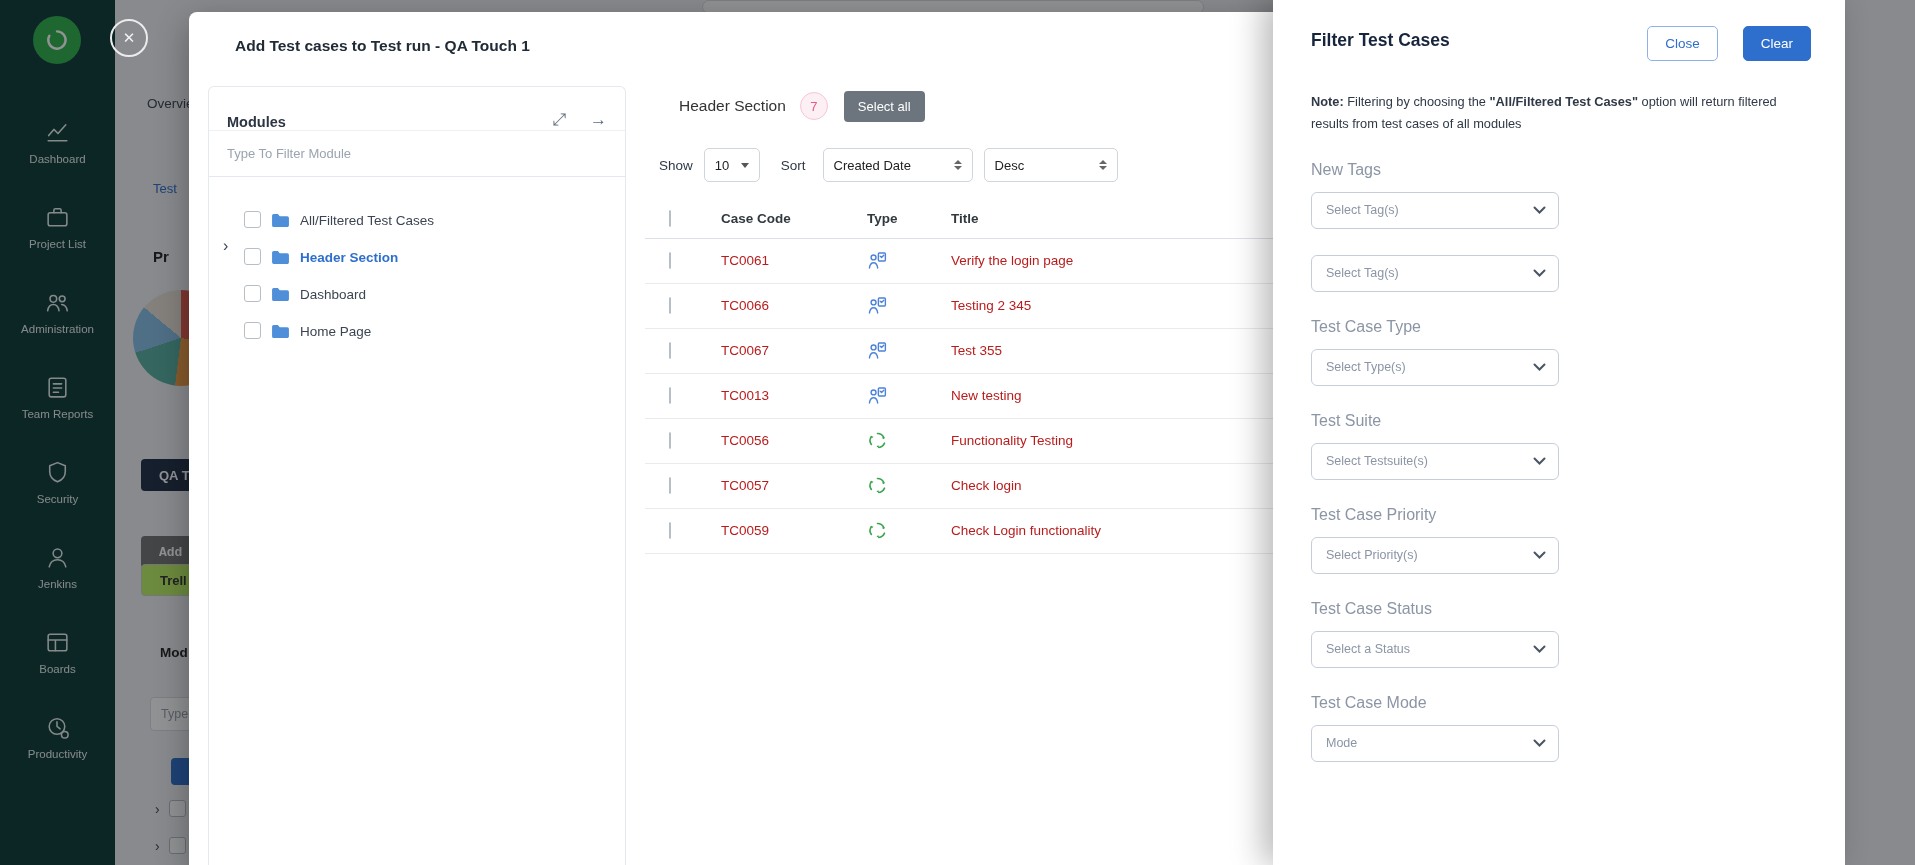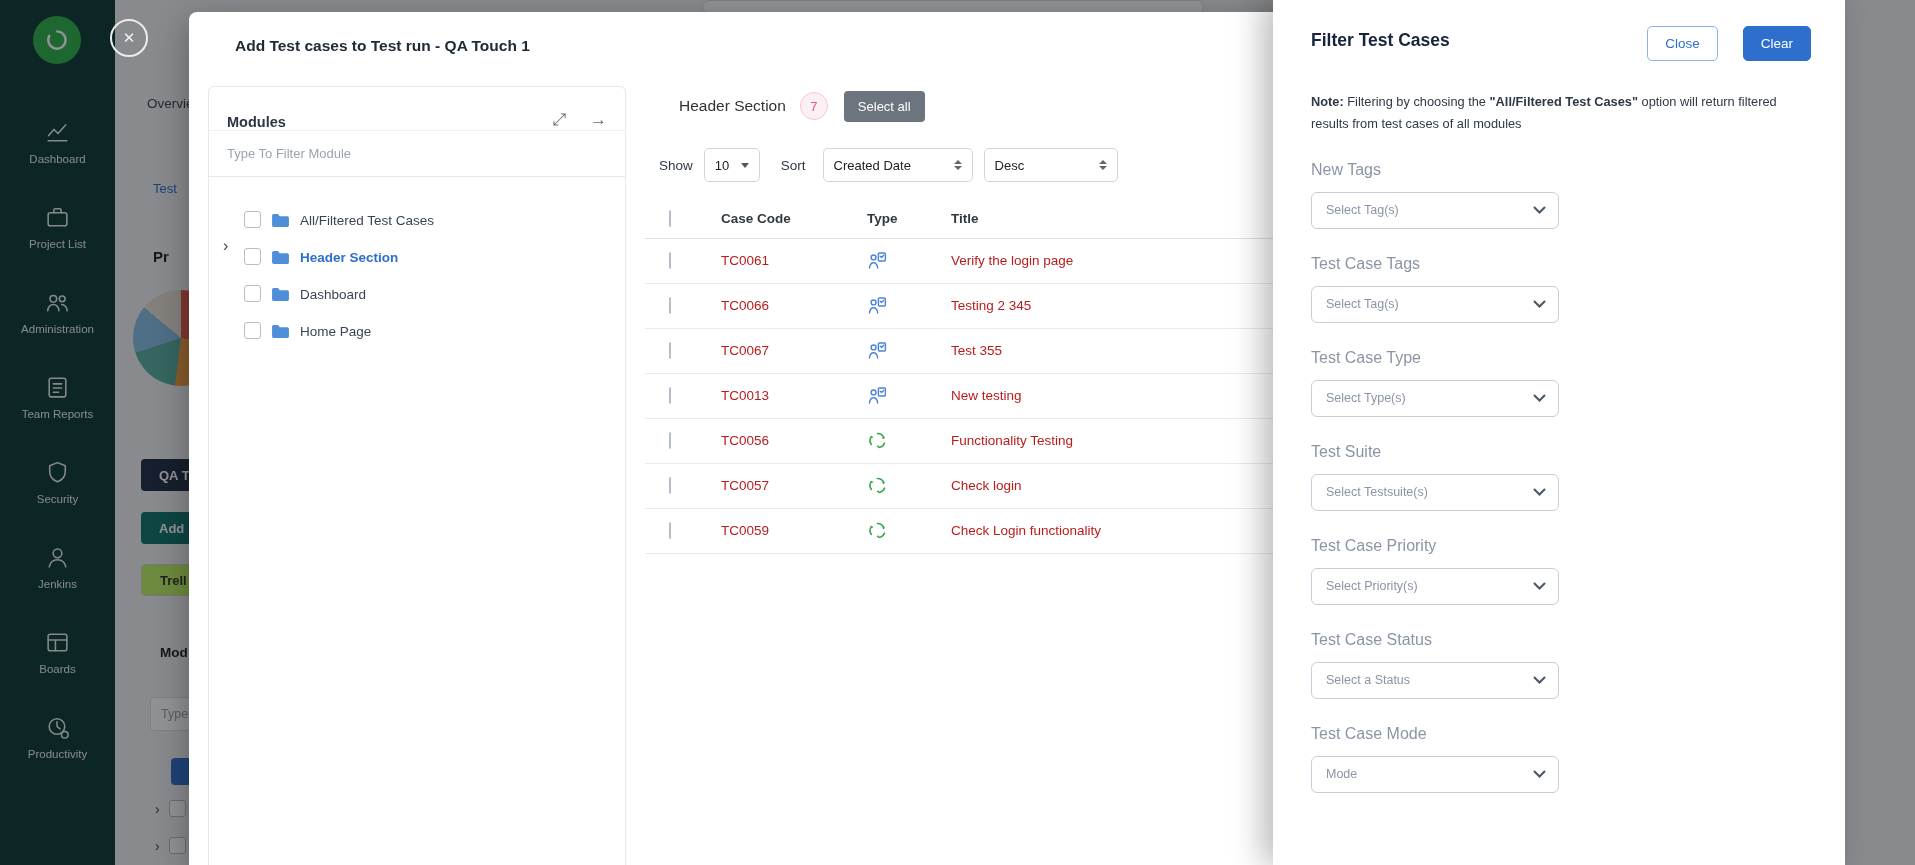--- a/index.html
+++ b/index.html
@@ -22,21 +22,21 @@
   .bg-topbar-search { position:absolute; left:702px; top:0; width:502px; height:14px; background:#fff;
                       border:1px solid #d8dce1; border-radius:9px; }
   .bg-tab { position:absolute; left:147px; top:96px; font-size:13.5px; color:#3c4654; }
   .bg-link-test { position:absolute; left:153px; top:181px; font-size:13px; color:#2e6fcd; }
   .bg-proj { position:absolute; left:153px; top:248px; font-size:15px; font-weight:bold; color:#222; }
   .bg-pie { position:absolute; left:133px; top:290px; width:96px; height:96px; border-radius:50%;
             background:conic-gradient(#e25a4e 0 28%, #ef9b44 28% 52%, #58b0a2 52% 70%, #88bfe8 70% 86%, #e8e1d8 86% 100%); }
   .bg-strip { position:absolute; left:141px; width:75px; height:32px; display:flex; align-items:center;
               padding-left:18px; font-size:13px; font-weight:bold; border-radius:4px; }
   .bg-strip-qa { top:459px; background:#1f2f45; color:#fff; }
-  .bg-btn-add { top:512px; background:#0f766e; color:#fff; }
+  .bg-btn-add { top:536px; background:#737373; color:#fff;font-family:Liberation Mono, monospace; }
   .bg-btn-trello { top:564px; background:#bef264; color:#333; border:1px solid #ccc; }
   .bg-mod { position:absolute; left:160px; top:645px; font-weight:bold; font-size:13.5px; color:#222; }
   .bg-type-input { position:absolute; left:150px; top:697px; width:70px; height:34px; background:#fff;
                    border:1px solid #d9dde2; border-radius:4px; display:flex; align-items:center;
                    padding-left:10px; font-size:12.5px; color:#98a1ab; }
   .bg-blue-mini { position:absolute; left:171px; top:758px; width:45px; height:27px; background:#2e6fcd; border-radius:4px; }
   .bg-tree-row { position:absolute; left:155px; display:flex; align-items:center; gap:9px; color:#444; font-size:14px; }
 
   
   .overlay { position:absolute; inset:0; background:rgba(12,14,16,0.45); z-index:5; }
@@ -445,21 +445,20 @@
       <div class="field-select">
         <span>Select Tag(s)</span>
         <span class="chev">
             <svg width="13" height="8">
               <path d="M1.5 1.5l5 5 5-5" stroke="#4a5563" stroke-width="2" fill="none" stroke-linecap="round"></path>
             </svg>
           </span>
       </div>
     </div>
     <div class="filter-field">
-      <div class="field-label">Test Case Tags</div>
       <div class="field-select">
         <span>Select Tag(s)</span>
         <span class="chev">
             <svg width="13" height="8">
               <path d="M1.5 1.5l5 5 5-5" stroke="#4a5563" stroke-width="2" fill="none" stroke-linecap="round"></path>
             </svg>
           </span>
       </div>
     </div>
     <div class="filter-field">

